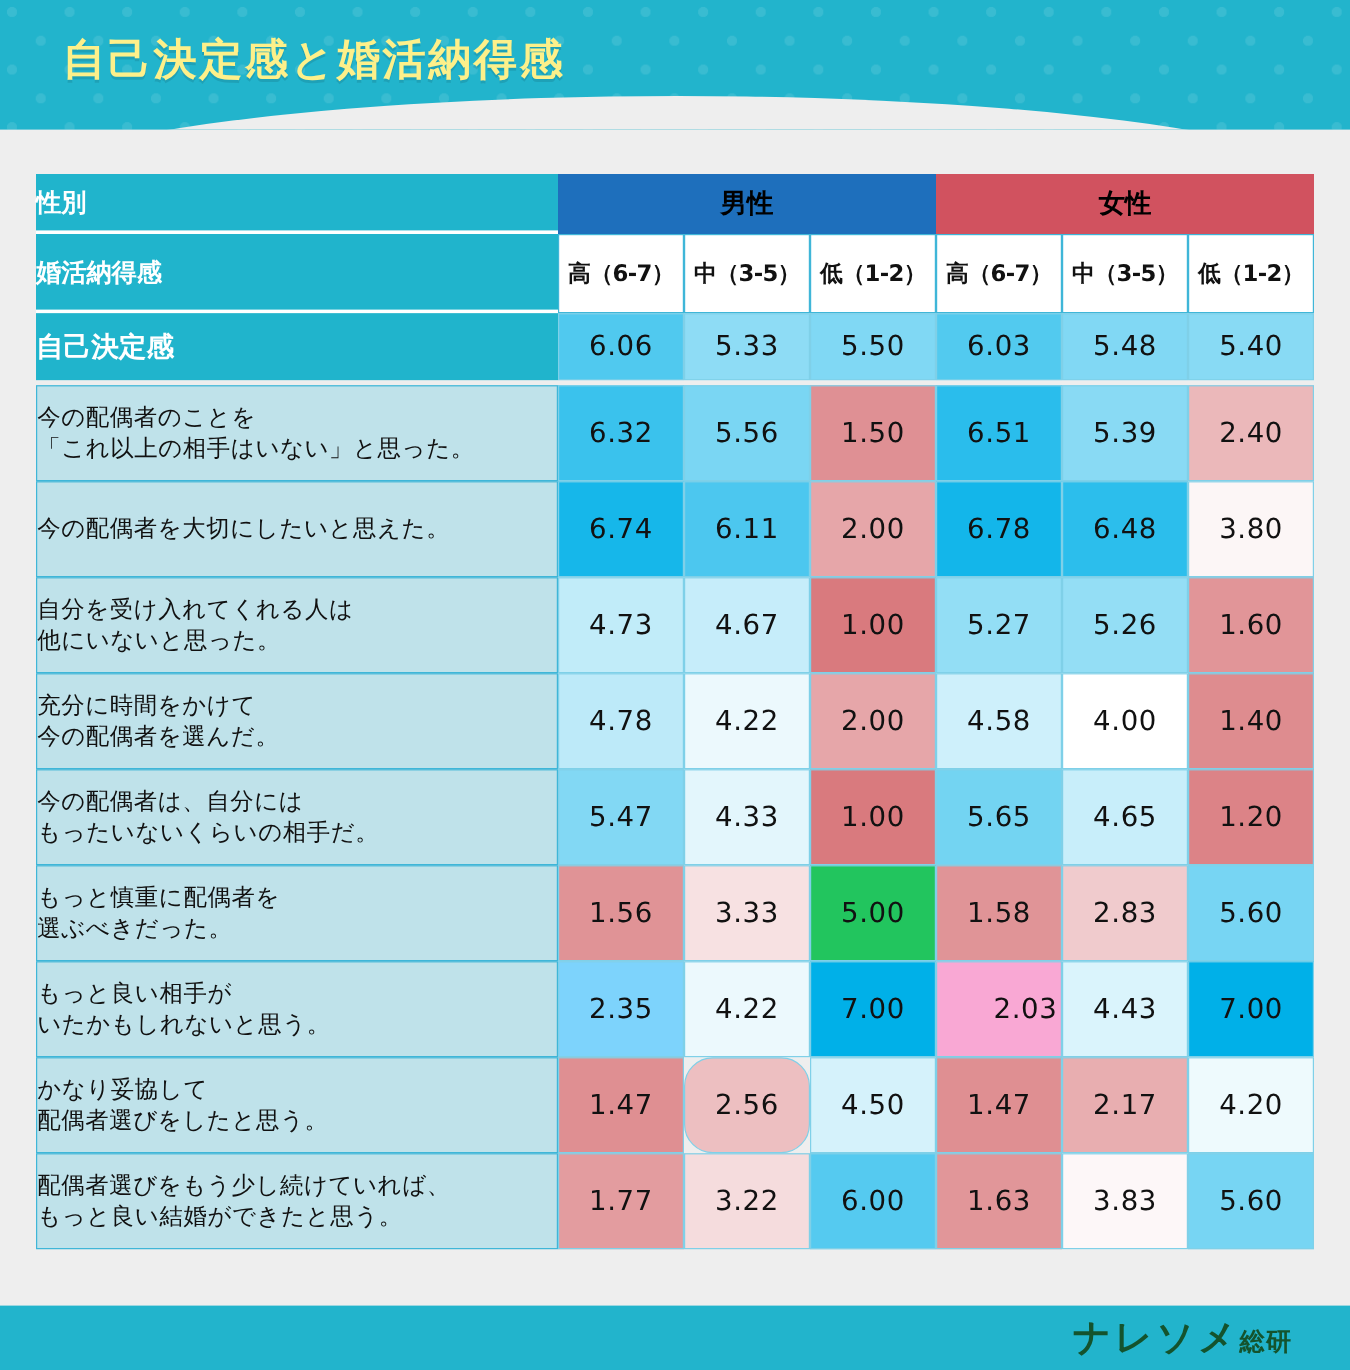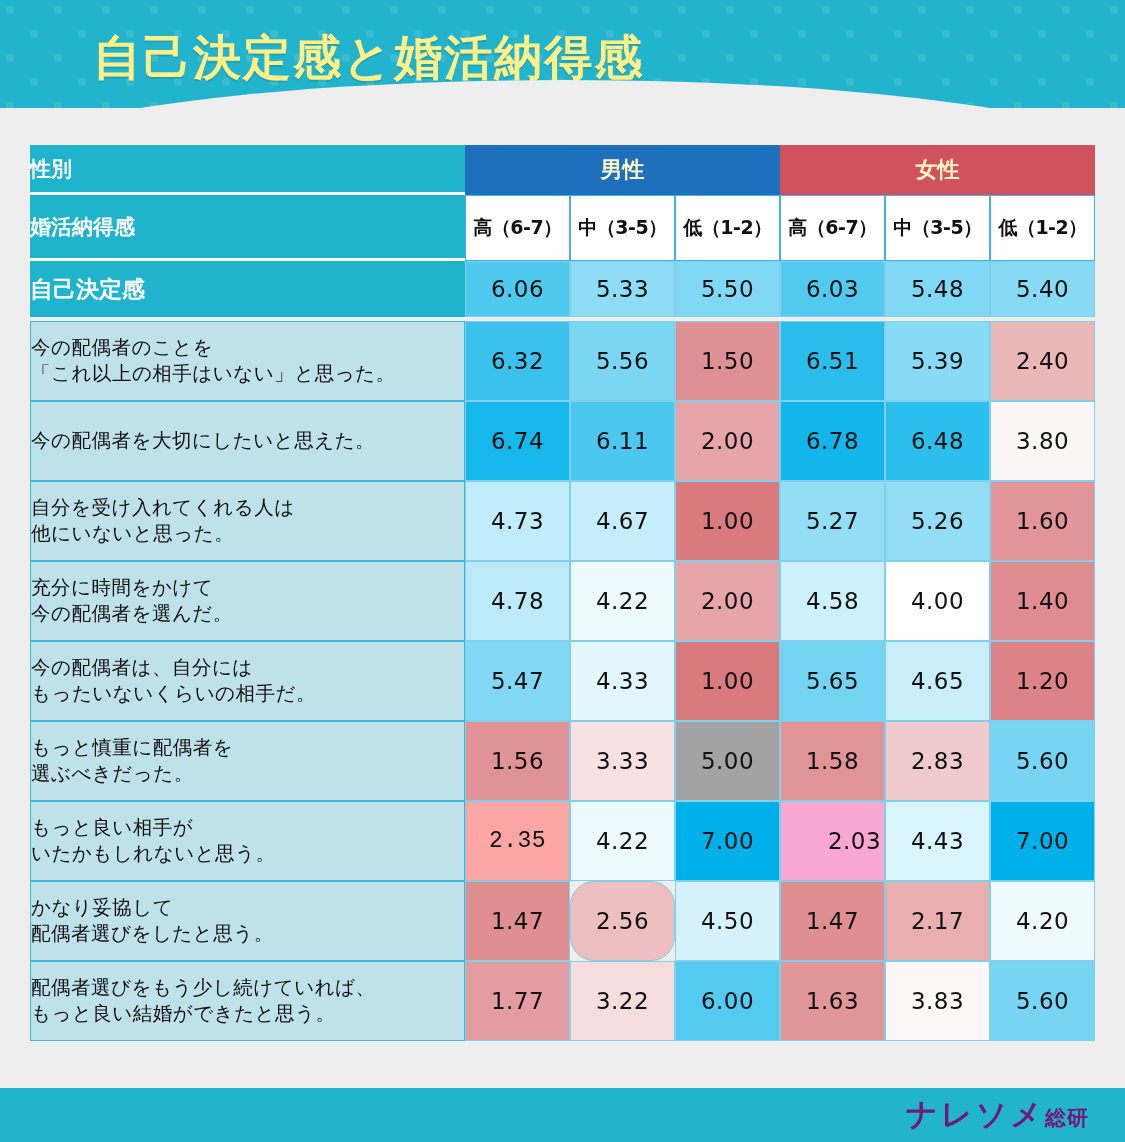--- a/index.html
+++ b/index.html
@@ -20,27 +20,26 @@
     background-image:
       radial-gradient(circle at 10px 10px, rgba(255,255,255,0.10) 4px, transparent 4.5px),
       radial-gradient(circle at 34px 34px, rgba(255,255,255,0.10) 4px, transparent 4.5px);
     background-size: 48px 48px, 48px 48px;
     overflow: hidden;
   }
   .banner-title {
     position: absolute;
     left: 52px;
     top: 26px;
-    font-size: 48px;
+    font-size: 36px;
     font-weight: bold;
     color: #fdf08a;
     letter-spacing: 2px;
     text-shadow: 0 2px 0 rgba(0,0,0,0.10);
     white-space: nowrap;
-    margin-left: 41px;
   }
   .banner-curve {
     position: absolute;
     left: -20px;
     bottom: -62px;
     width: 1170px;
     height: 90px;
     background: #eeeeee;
     border-radius: 50% 50% 0 0 / 100% 100% 0 0;
   }
@@ -83,21 +82,21 @@
     color: #111111;
     font-size: 19.5px;
     line-height: 1.35;
     padding: 6px 8px 6px 16px;
     text-align: left;
     border: 1px solid #3fb6d8;
     letter-spacing: 0.5px;
   }
 
   .grp {
-    color: #fef9c3;
+    color: #000000;
     font-size: 22px;
     font-weight: bold;
     text-align: center;
     height: 46px;
   }
   .grp.male   { background: #1e6fbc; }
   .grp.female { background: #d1525f; }
 
   .sub {
     background: #ffffff;
@@ -126,24 +125,24 @@
   .footer {
     position: absolute;
     left: 0;
     bottom: 0;
     width: 1125px;
     height: 54px;
     background: #22b4cc;
   }
   .footer-logo {
     position: absolute;
-    right: 36px;
+    right: 48px;
     top: 50%;
     transform: translateY(-50%);
-    color: #701a75;
+    color: #14532d;
     font-size: 31px;
     font-weight: bold;
     letter-spacing: 3px;
     white-space: nowrap;
     font-family: Liberation Serif, serif;
   }
   .footer-logo .suffix { font-size: 21px; letter-spacing: 1px; }
 </style>
 </head>
 <body>
@@ -251,31 +250,31 @@
           <td class="cell tall" style="background: rgb(200, 238, 250);">4.65</td>
           <td class="cell tall" style="background: rgb(220, 131, 135);">1.20</td>
         </tr>
         <tr>
           <td class="lbl-row">
             <div>もっと慎重に配偶者を</div>
             <div>選ぶべきだった。</div>
           </td>
           <td class="cell tall" style="background: rgb(224, 147, 150);">1.56</td>
           <td class="cell tall" style="background: rgb(247, 225, 226);">3.33</td>
-          <td class="cell tall" style="background: #a3a3a3;">5.00</td>
+          <td class="cell tall" style="background: #22c55e;">5.00</td>
           <td class="cell tall" style="background: rgb(224, 148, 151);">1.58</td>
           <td class="cell tall" style="background: rgb(240, 203, 205);">2.83</td>
           <td class="cell tall" style="background: rgb(119, 213, 243);">5.60</td>
         </tr>
         <tr>
           <td class="lbl-row">
             <div>もっと良い相手が</div>
             <div>いたかもしれないと思う。</div>
           </td>
-          <td class="cell tall" style="background: #fca5a5; font-family: Liberation Mono, monospace;">2.35</td>
+          <td class="cell tall" style="background: #7dd3fc;">2.35</td>
           <td class="cell tall" style="background: rgb(236, 249, 253);">4.22</td>
           <td class="cell tall" style="background: rgb(0, 176, 232);">7.00</td>
           <td class="cell tall" style="background: #f9a8d4; padding-left: 44px;">2.03</td>
           <td class="cell tall" style="background: rgb(218, 244, 252);">4.43</td>
           <td class="cell tall" style="background: rgb(0, 176, 232);">7.00</td>
         </tr>
         <tr>
           <td class="lbl-row">
             <div>かなり妥協して</div>
             <div>配偶者選びをしたと思う。</div>

